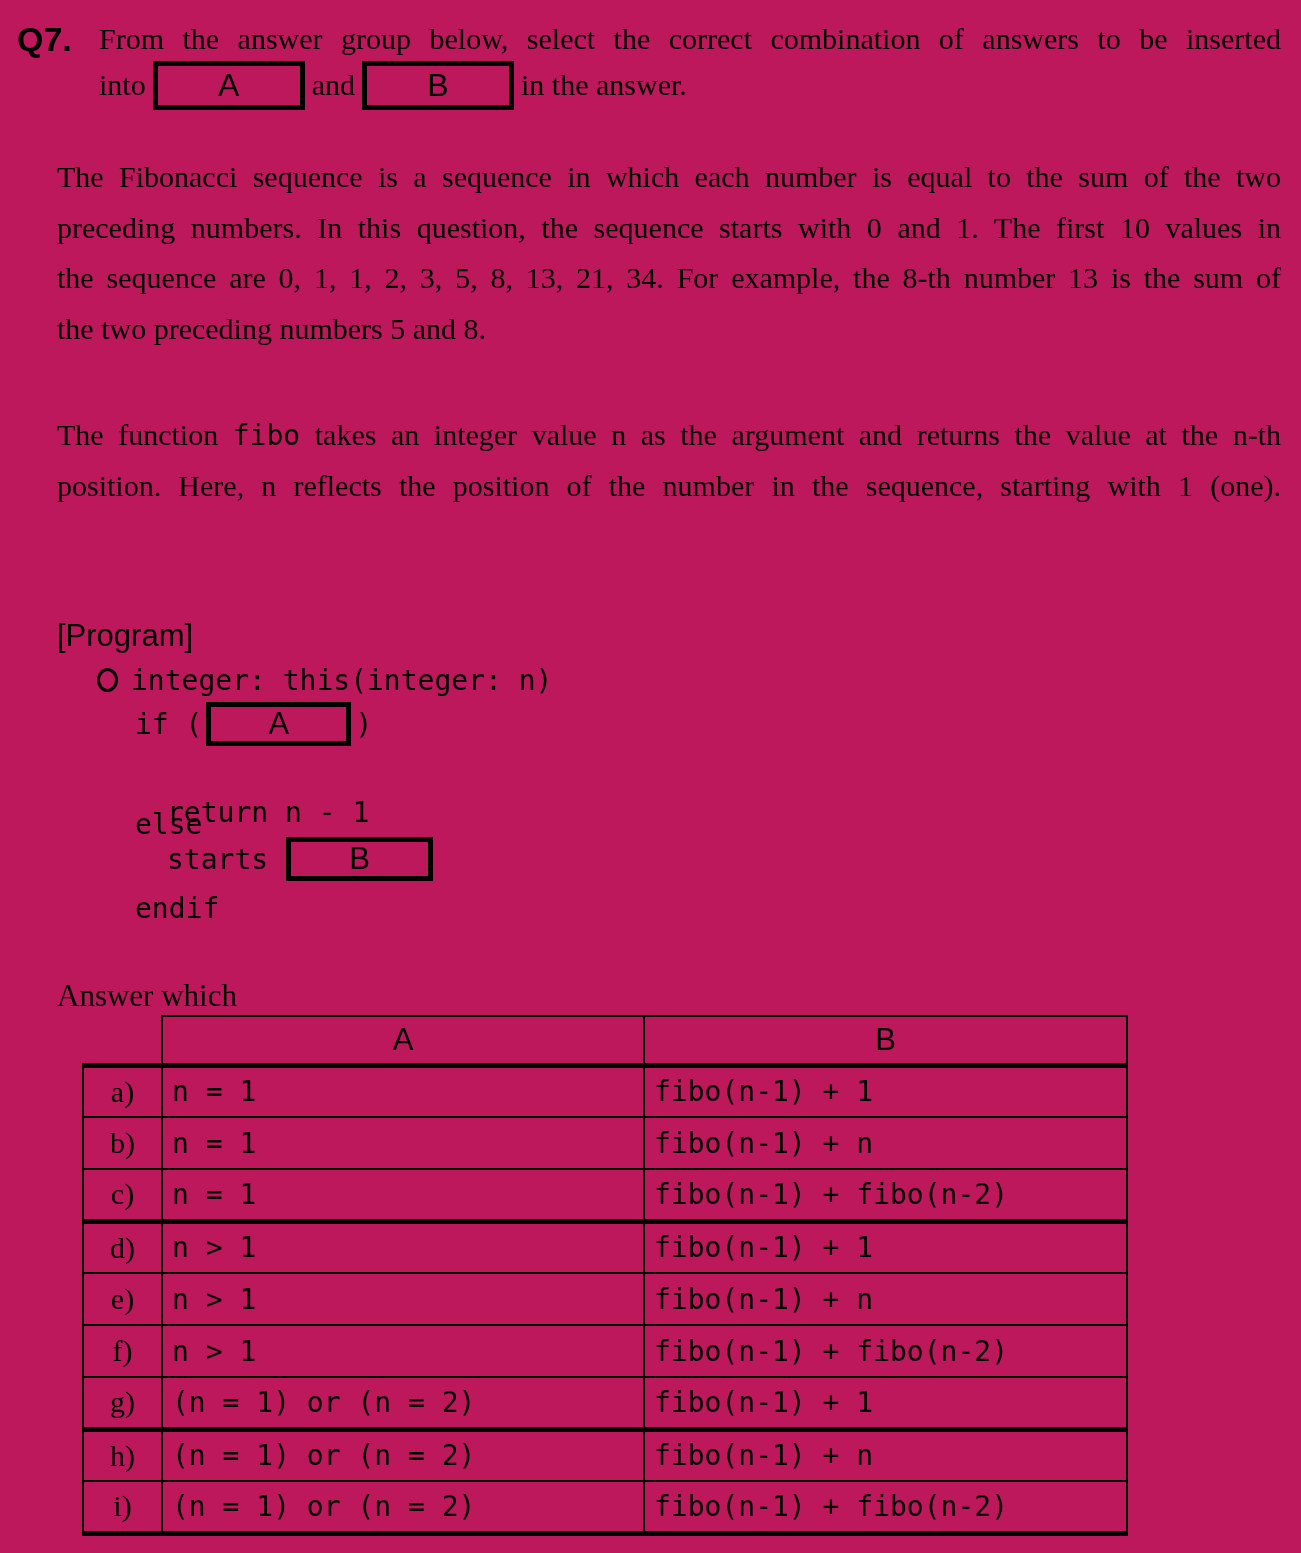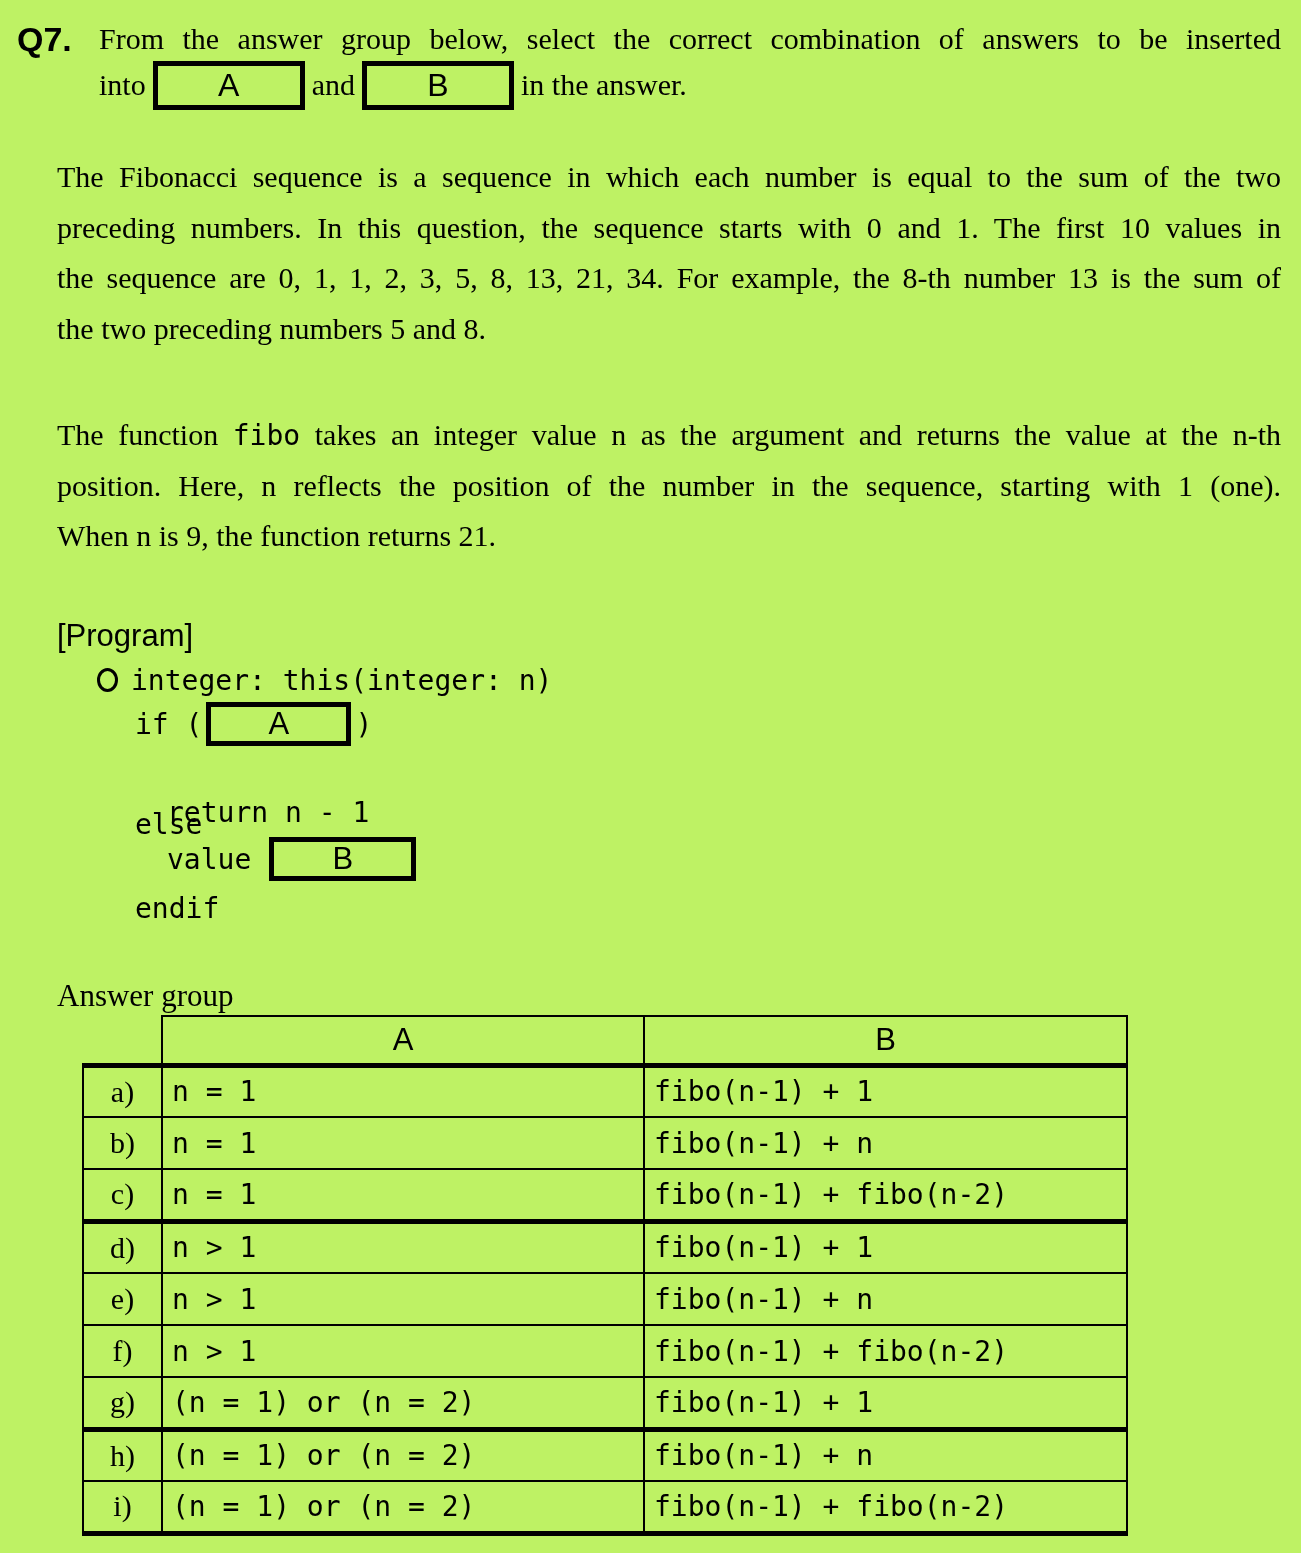--- a/index.html
+++ b/index.html
@@ -1,21 +1,21 @@
 <!DOCTYPE html>
 <html><head>
 <meta charset="utf-8">
 <style>
   * { margin: 0; padding: 0; box-sizing: border-box; }
   html, body { background: #ffffff; }
   .page {
     position: relative;
     width: 1301px;
     height: 1553px;
-    background: #bef264;
+    background: #be185d;
     color: #000000;
     overflow: hidden;
   }
   .serif { font-family: "Liberation Serif", serif; }
   .sans  { font-family: "Liberation Sans", sans-serif; }
   .mono  { font-family: "DejaVu Sans Mono", monospace; }
 
   
   .q-num {
     position: absolute; left: 17px; top: 20px;
@@ -112,47 +112,46 @@
   <div class="para para-fib serif">
     <div class="jline">The Fibonacci sequence is a sequence in which each number is equal to the sum of the two</div>
     <div class="jline">preceding numbers. In this question, the sequence starts with 0 and 1. The first 10 values in</div>
     <div class="jline">the sequence are 0, 1, 1, 2, 3, 5, 8, 13, 21, 34. For example, the 8-th number 13 is the sum of</div>
     <div class="lline">the two preceding numbers 5 and 8.</div>
   </div>
 
   <div class="para para-func serif">
     <div class="jline"><span>The function </span><span class="mono inline-code">fibo</span><span> takes an integer value n as the argument and returns the value at the n-th</span></div>
     <div class="jline">position. Here, n reflects the position of the number in the sequence, starting with 1 (one).</div>
-    <div class="lline">When n is 9, the function returns 21.</div>
   </div>
 
   <div class="prog-label sans">[Program]</div>
 
   <div class="code decl">
     <span class="circle"></span>
     <span class="mono">integer: this(integer: n)</span>
   </div>
 
   <div class="code if-line mono">
     <span>if (</span>
     <span class="pbox sans">A</span>
     <span>)</span>
   </div>
 
   <div class="code l-return1 mono">return n - 1</div>
   <div class="code l-else mono">else</div>
 
   <div class="code ret2-line mono">
-    <span>value</span>
+    <span>starts</span>
     <span class="pbox sans">B</span>
   </div>
 
   <div class="code l-endif mono">endif</div>
 
-  <div class="ans-label serif">Answer group</div>
+  <div class="ans-label serif">Answer which</div>
 
   <table class="ans-table">
     <colgroup>
       <col style="width:79px">
       <col style="width:482px">
       <col style="width:483px">
     </colgroup>
     <thead>
       <tr>
         <td class="corner"></td>

